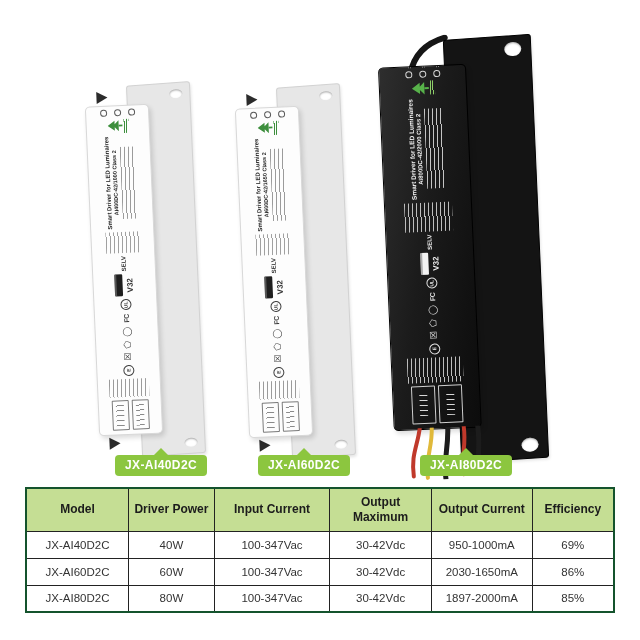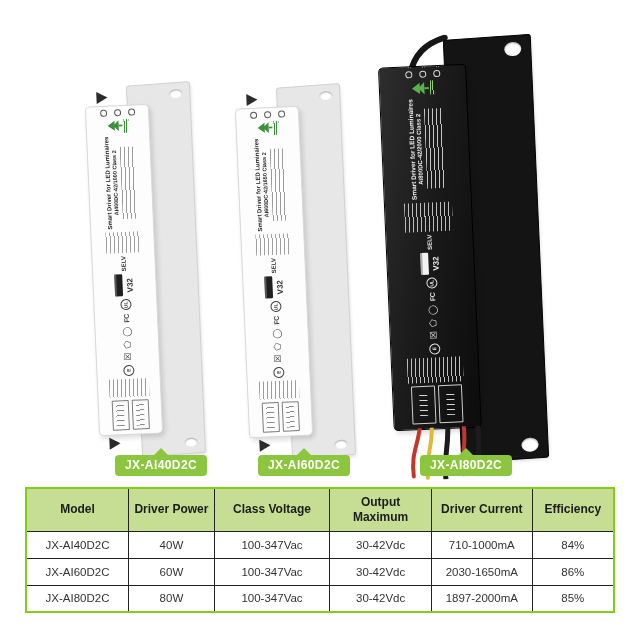--- a/index.html
+++ b/index.html
@@ -87,21 +87,21 @@
 
   
   .tag { position:absolute; background:#8cc63f; color:#fff; font-size:12px; font-weight:bold;
          letter-spacing:.4px; padding:3px 10px 4px; border-radius:4px; }
   .tag::before { content:""; position:absolute; left:50%; top:-7px; transform:translateX(-50%);
          border-left:8px solid transparent; border-right:8px solid transparent;
          border-bottom:8px solid #8cc63f; }
 
   
   .spec { position:absolute; left:25px; top:487px; width:590px; border-collapse:collapse;
-          border:2px solid #84cc16; }
+          border:2px solid #14532d; }
   .spec th, .spec td { border:1px solid #222; text-align:center; vertical-align:middle; }
   .spec thead th { background:#c5de94; color:#1c1c1c; font-size:12px; font-weight:bold;
           height:43px; line-height:1.25; padding:2px 4px; }
   .spec tbody td { background:#fff; color:#333; font-size:11.5px; height:27px; padding:1px 2px; }
 </style>
 </head>
 <body>
 
 <div class="canvas">
 
@@ -282,34 +282,34 @@
         <col style="width:86px">
         <col style="width:116px">
       <col style="width:102px">
         <col style="width:101px">
         <col style="width:82px">
     </colgroup>
     <thead>
       <tr>
         <th>Model</th>
         <th>Driver Power</th>
-        <th>Class Voltage</th>
+        <th>Input Current</th>
         <th>Output Maximum</th>
-        <th>Driver Current</th>
+        <th>Output Current</th>
         <th>Efficiency</th>
       </tr>
     </thead>
     <tbody>
       <tr>
         <td>JX-AI40D2C</td>
         <td>40W</td>
         <td>100-347Vac</td>
         <td>30-42Vdc</td>
-        <td>710-1000mA</td>
-        <td>84%</td>
+        <td>950-1000mA</td>
+        <td>69%</td>
       </tr>
       <tr>
         <td>JX-AI60D2C</td>
         <td>60W</td>
         <td>100-347Vac</td>
         <td>30-42Vdc</td>
         <td>2030-1650mA</td>
         <td>86%</td>
       </tr>
       <tr>

